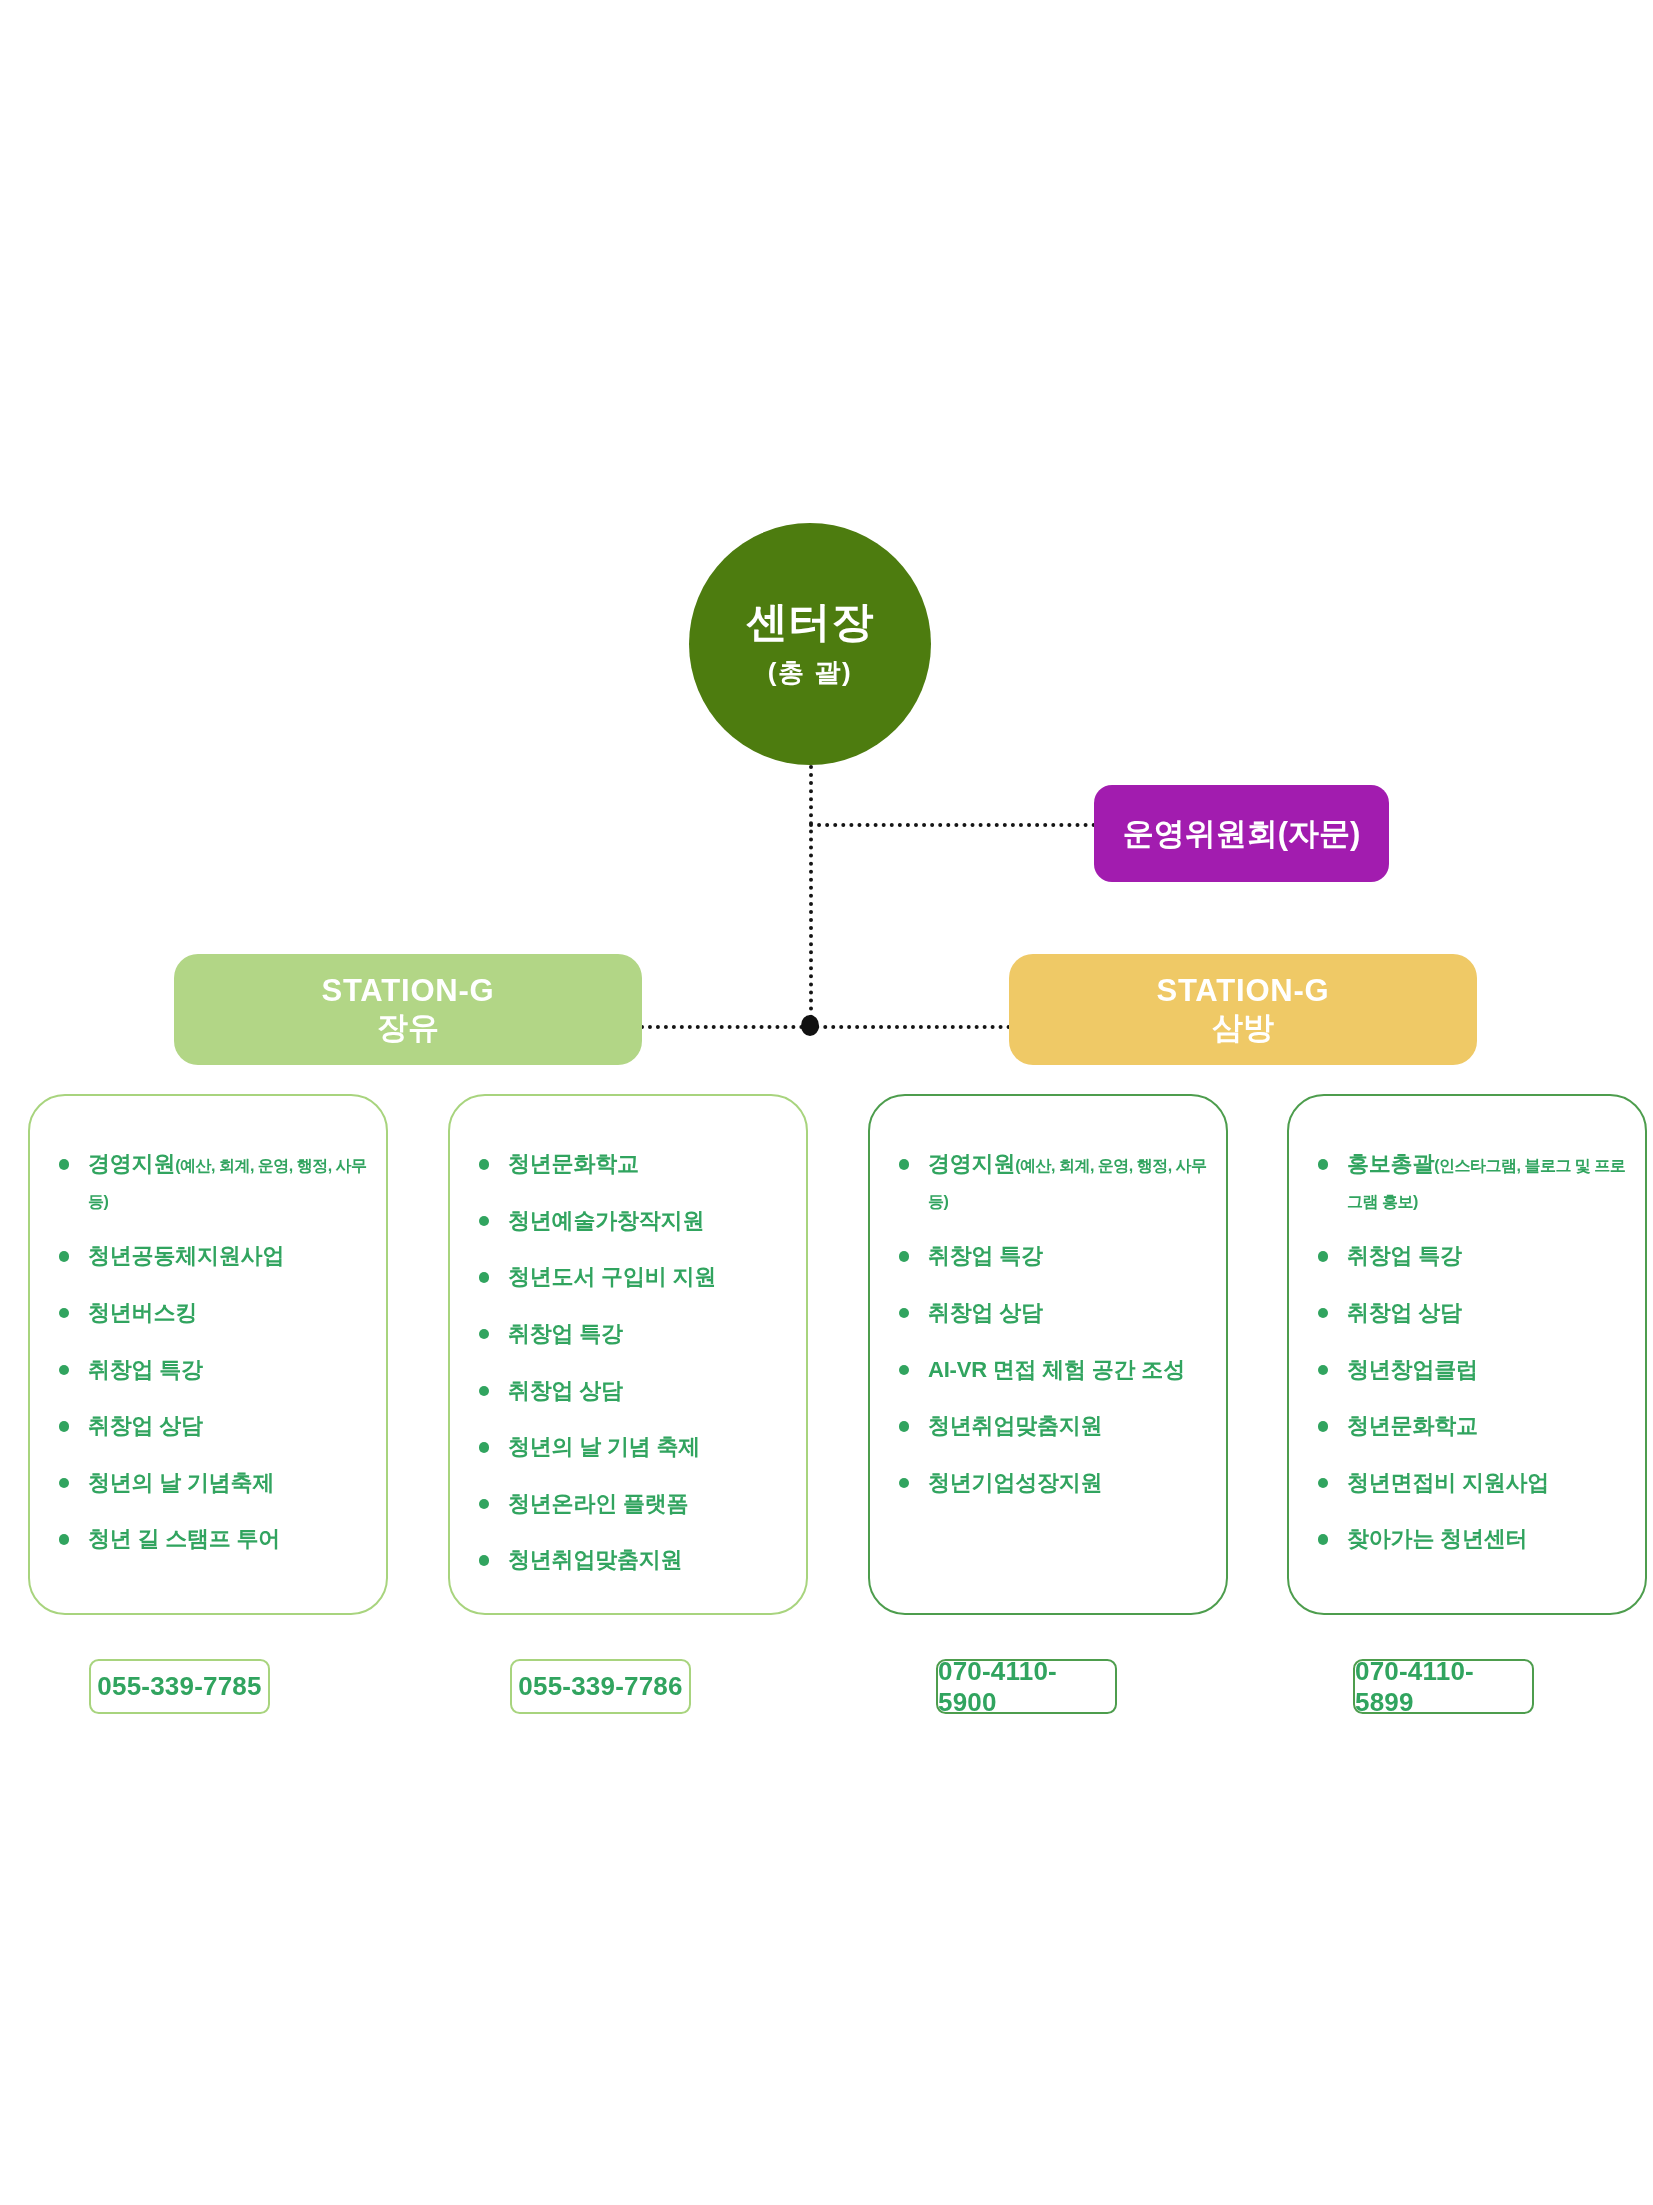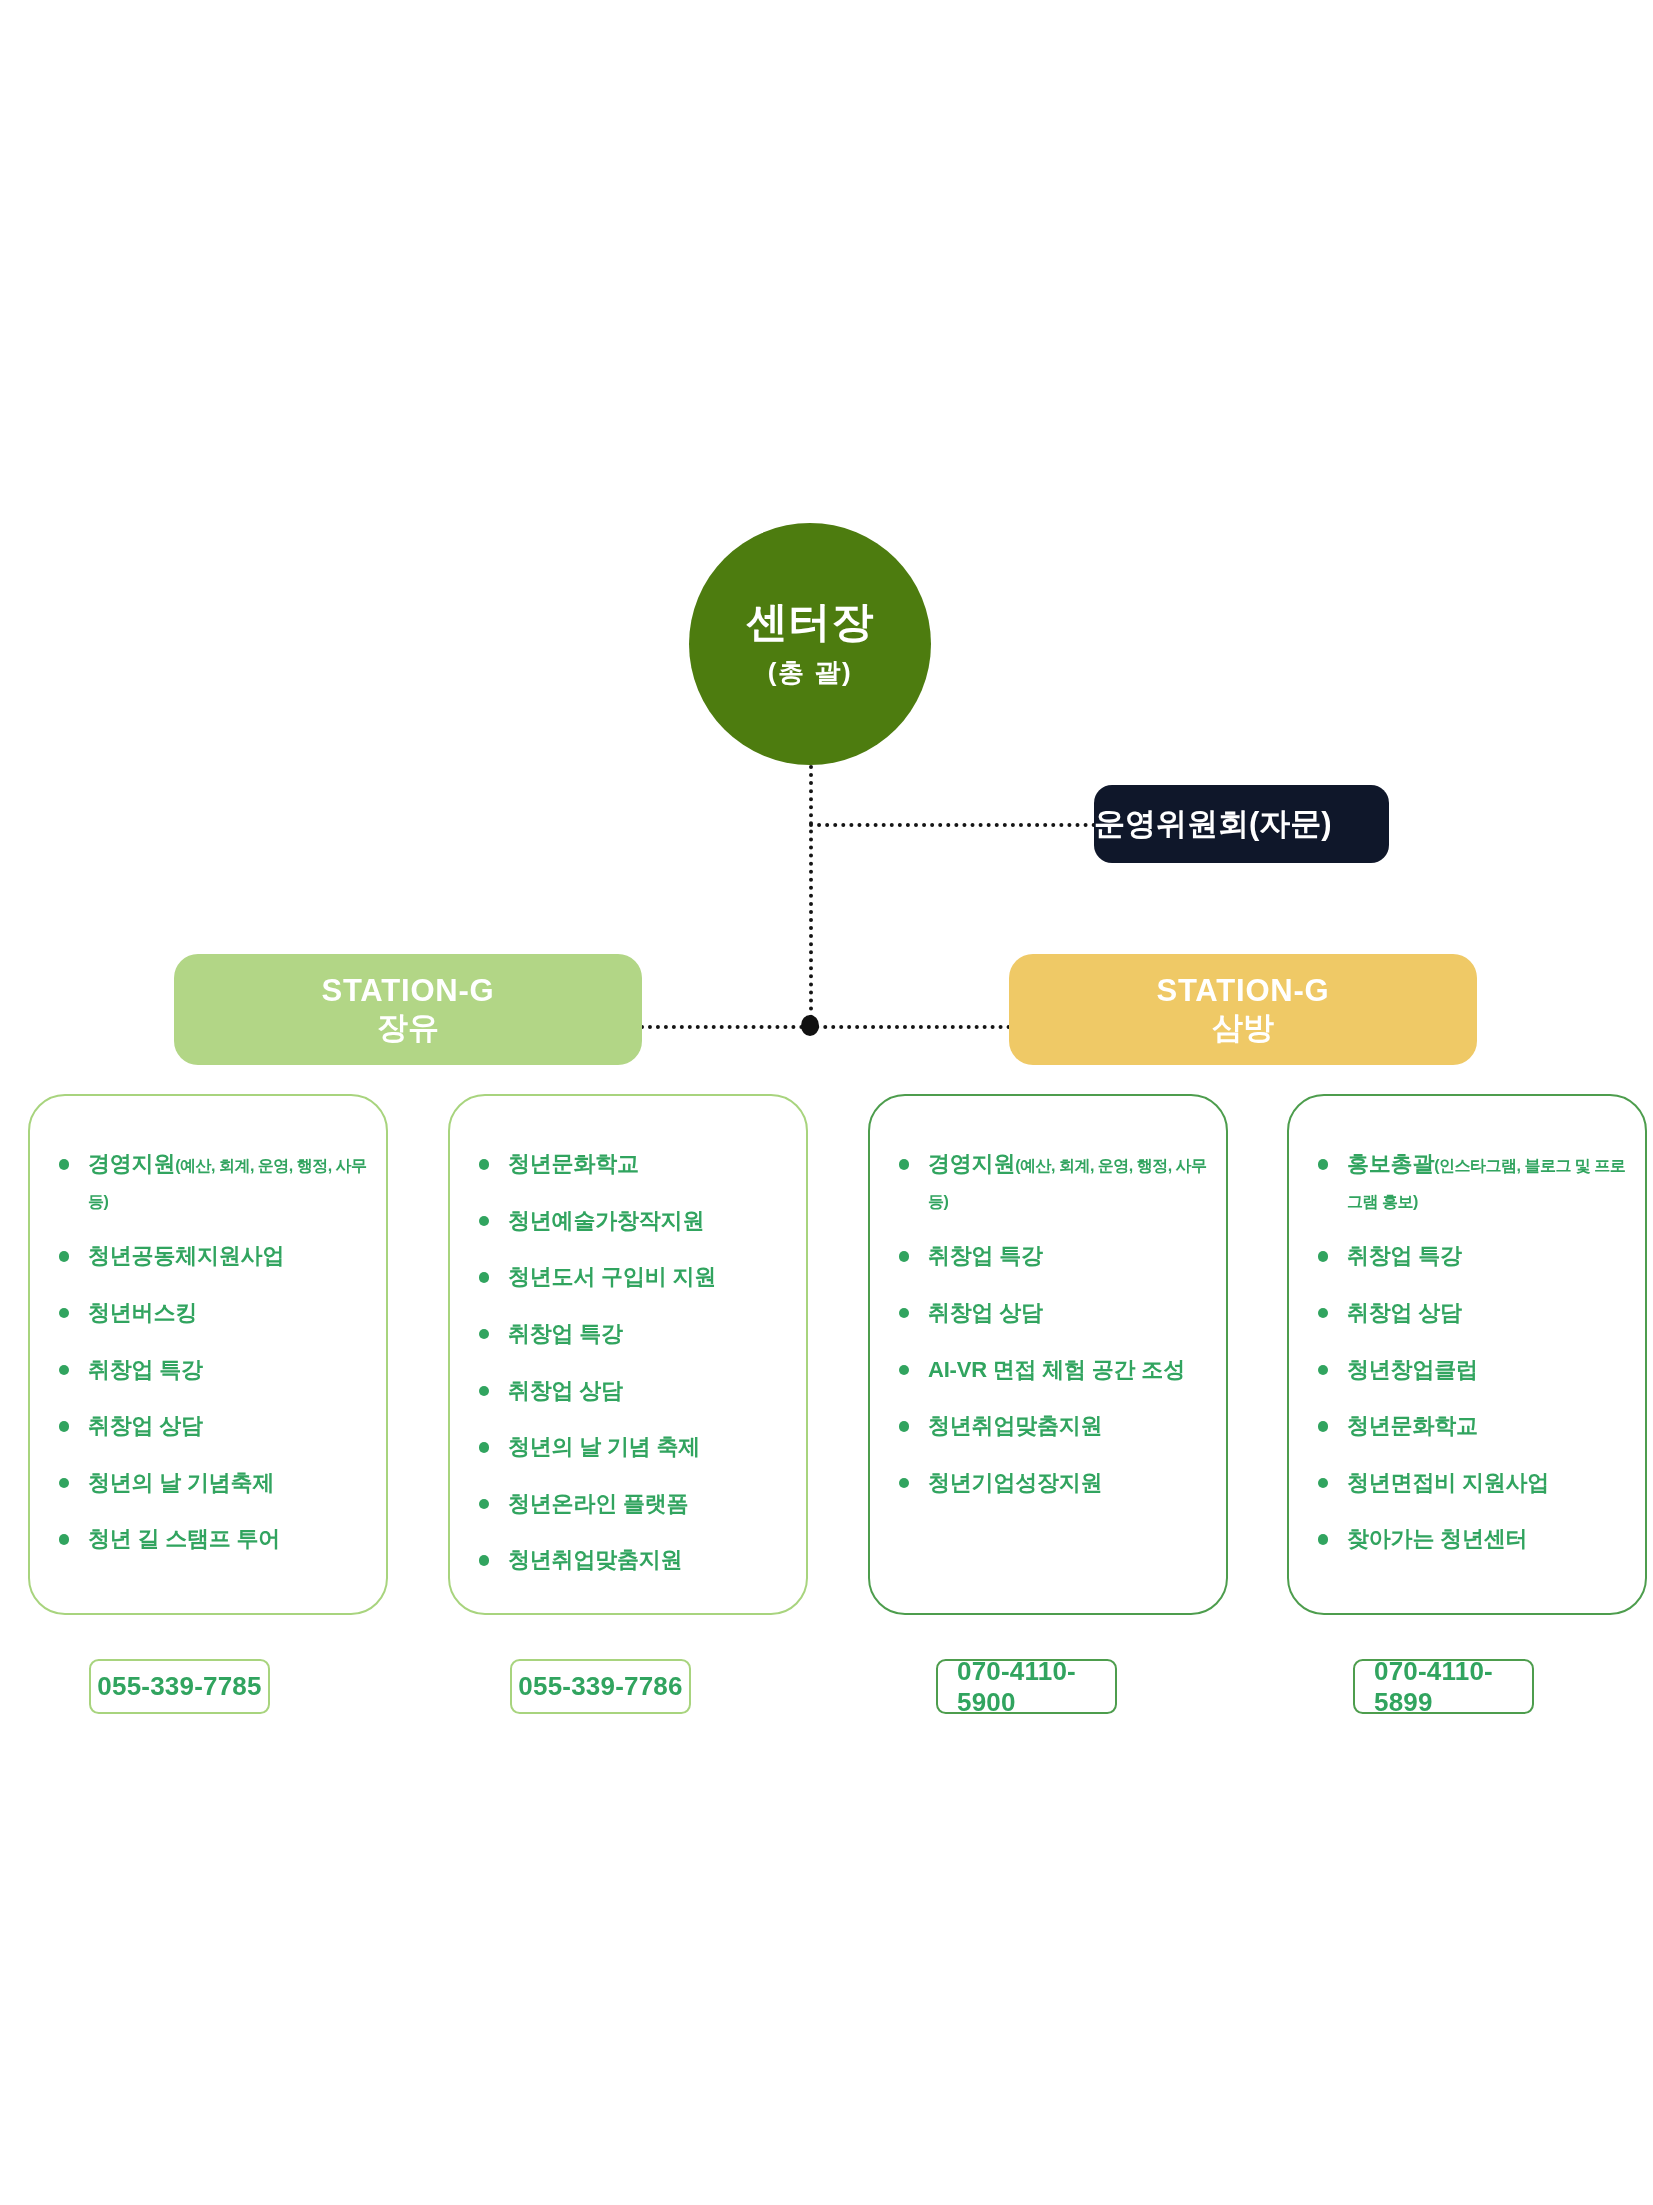--- a/index.html
+++ b/index.html
@@ -45,26 +45,26 @@
     margin-top: 8px;
     letter-spacing: 1.6px;
   }
 
   
   .advisory-box {
     position: absolute;
     left: 1094px;
     top: 785px;
     width: 295px;
-    height: 78px;
-    background: #0f172a;
+    height: 97px;
+    background: #a21caf;
     border-radius: 18px;
     display: flex;
     align-items: center;
-    justify-content: flex-start;
+    justify-content: center;
     color: #ffffff;
     font-size: 31px;
     font-weight: bold;
   }
 
   
   .station-box {
     position: absolute;
     top: 954px;
     width: 468px;
@@ -164,21 +164,21 @@
     display: flex;
     align-items: center;
     justify-content: center;
     font-size: 26px;
     font-weight: bold;
     color: #31a45f;
     box-sizing: border-box;
     letter-spacing: 0.2px;
   }
   .phone-light { border: 2.4px solid #a8d47e; }
-  .phone-dark  { border: 2.4px solid #4d9d4d; padding-left: 19px; }
+  .phone-dark  { border: 2.4px solid #4d9d4d; }
 </style>
 </head>
 <body>
 
 <div id="chart-root">
 
   <div class="root-circle">
     <div class="root-title">센터장</div>
     <div class="root-sub">(총 괄)</div>
   </div>

